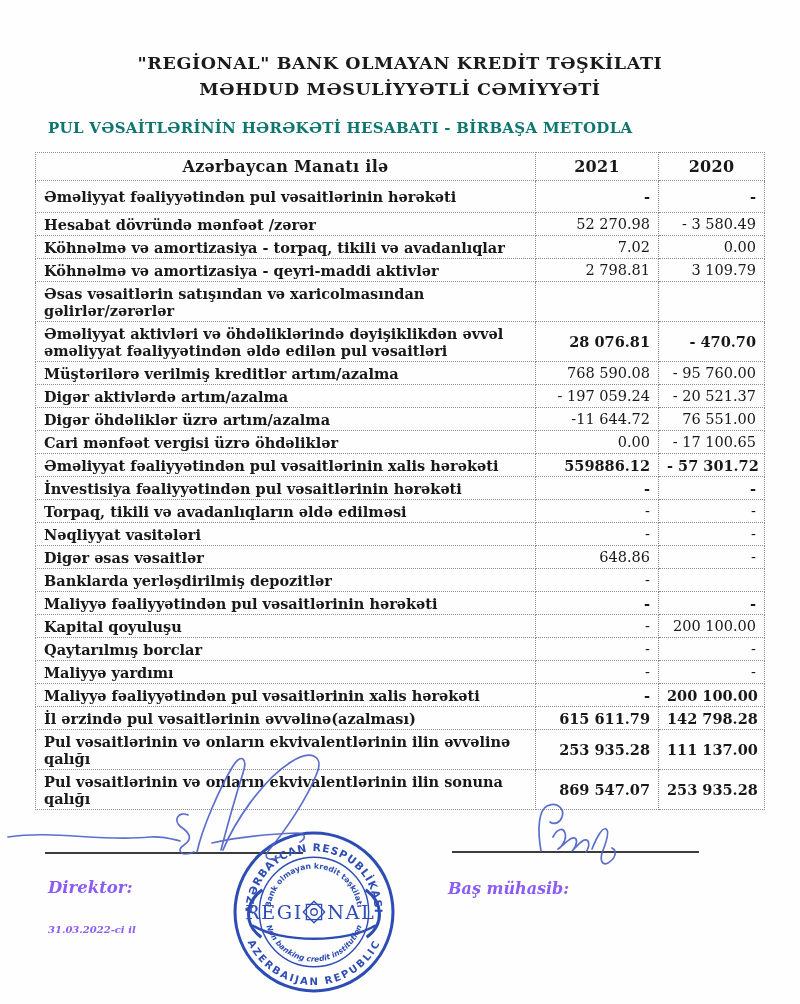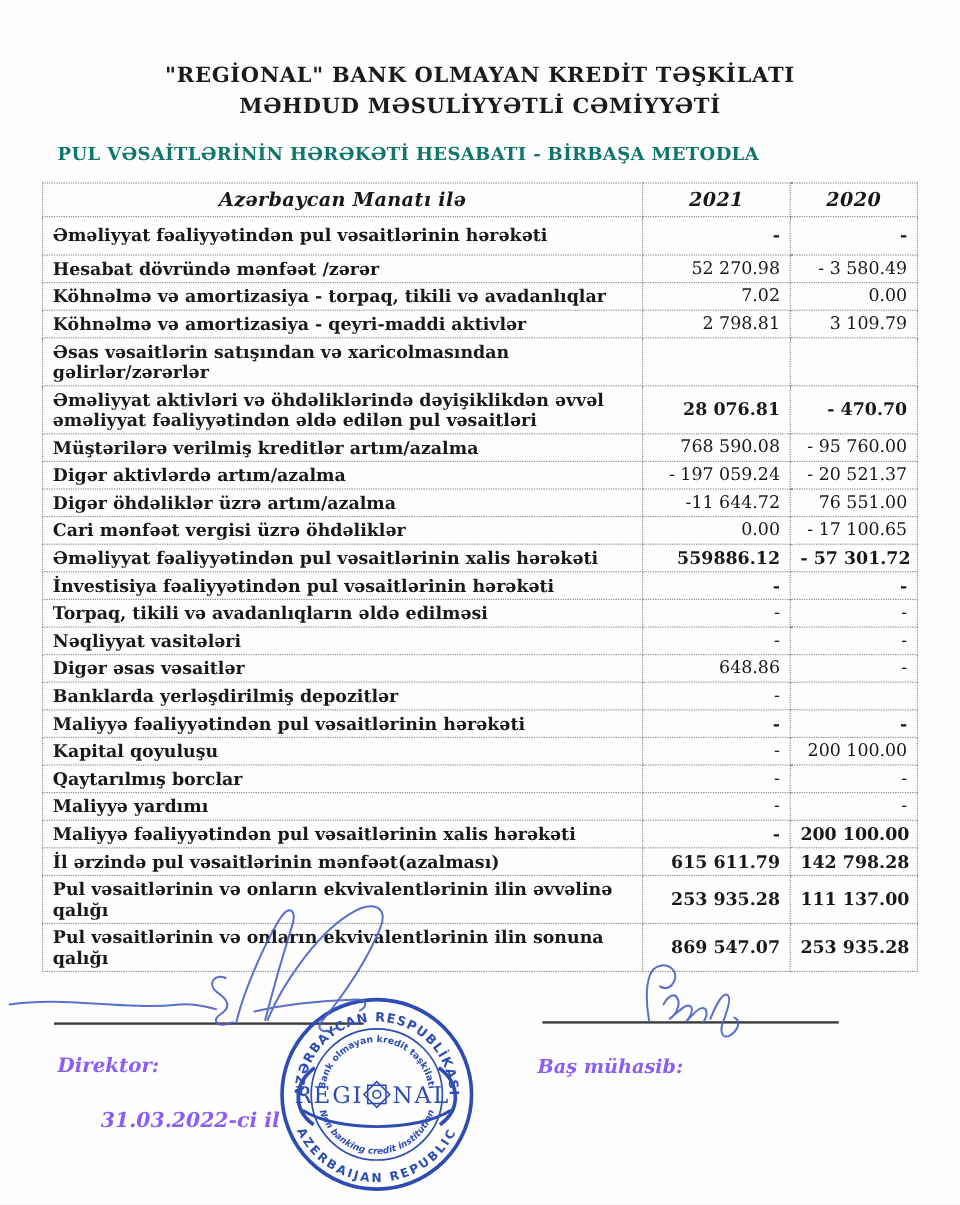--- a/index.html
+++ b/index.html
@@ -17,33 +17,33 @@
   table.cash{
     position:absolute;left:35px;top:152px;width:729px;
     border-collapse:collapse;table-layout:fixed;
     font-size:14.5px;
   }
   table.cash td,table.cash th{
     border:1px dotted #8d8d8d;
     padding:2.5px 8px;vertical-align:middle;line-height:17px;
     overflow:hidden;
   }
-  tr.hdr th{font-size:16px;font-weight:bold;text-align:center;padding:5px 4px;letter-spacing:.3px;font-style:italic;}
+  tr.hdr th{font-size:16px;font-weight:bold;text-align:center;padding:5px 4px;letter-spacing:.3px;}
   td.lbl{text-align:left;padding-left:8px;font-weight:bold;}
   td.v21{text-align:right;padding-right:18px;white-space:nowrap;}
   td.v20{text-align:right;padding-right:5px;white-space:nowrap;}
   tr.bold td{font-weight:bold;}
   tr.tall td{padding-top:7px;padding-bottom:7px;margin-top:37px;}
   
   .sig-line{position:absolute;height:2px;background:#3c3c3c;}
   .sig-line.left{left:45px;top:852px;width:258px;}
   .sig-line.right{left:452px;top:851px;width:247px;}
   .foot-label{position:absolute;font-weight:bold;font-style:italic;color:#8b5cf6;}
   .director{left:48px;top:878px;font-size:16.5px;}
-  .date{left:48px;top:924px;font-size:17px;margin-left:36px;}
+  .date{left:48px;top:924px;font-size:10px;}
   .accountant{left:448px;top:879px;font-size:16px;}
   .sig-overlay{position:absolute;left:0;top:740px;width:800px;height:264px;pointer-events:none;}
   .stamp{position:absolute;left:232px;top:830px;width:164px;height:164px;}
 </style>
 </head>
 <body>
 
 <div class="page">
 
   <div class="title-block">
@@ -163,21 +163,21 @@
           <td class="lbl">Maliyyə yardımı</td>
           <td class="v21">-</td>
           <td class="v20">-</td>
         </tr>
         <tr class="bold">
           <td class="lbl">Maliyyə fəaliyyətindən pul vəsaitlərinin xalis hərəkəti</td>
           <td class="v21">-</td>
           <td class="v20">200 100.00</td>
         </tr>
         <tr class="bold">
-          <td class="lbl">İl ərzində pul vəsaitlərinin mənfəət(azalması)</td>
+          <td class="lbl">İl ərzində pul vəsaitlərinin əvvəlinə(azalması)</td>
           <td class="v21">615 611.79</td>
           <td class="v20">142 798.28</td>
         </tr>
         <tr class="bold">
           <td class="lbl">Pul vəsaitlərinin və onların ekvivalentlərinin ilin əvvəlinə qalığı</td>
           <td class="v21">253 935.28</td>
           <td class="v20">111 137.00</td>
         </tr>
         <tr class="bold">
           <td class="lbl">Pul vəsaitlərinin və onların ekvivalentlərinin ilin sonuna qalığı</td>

